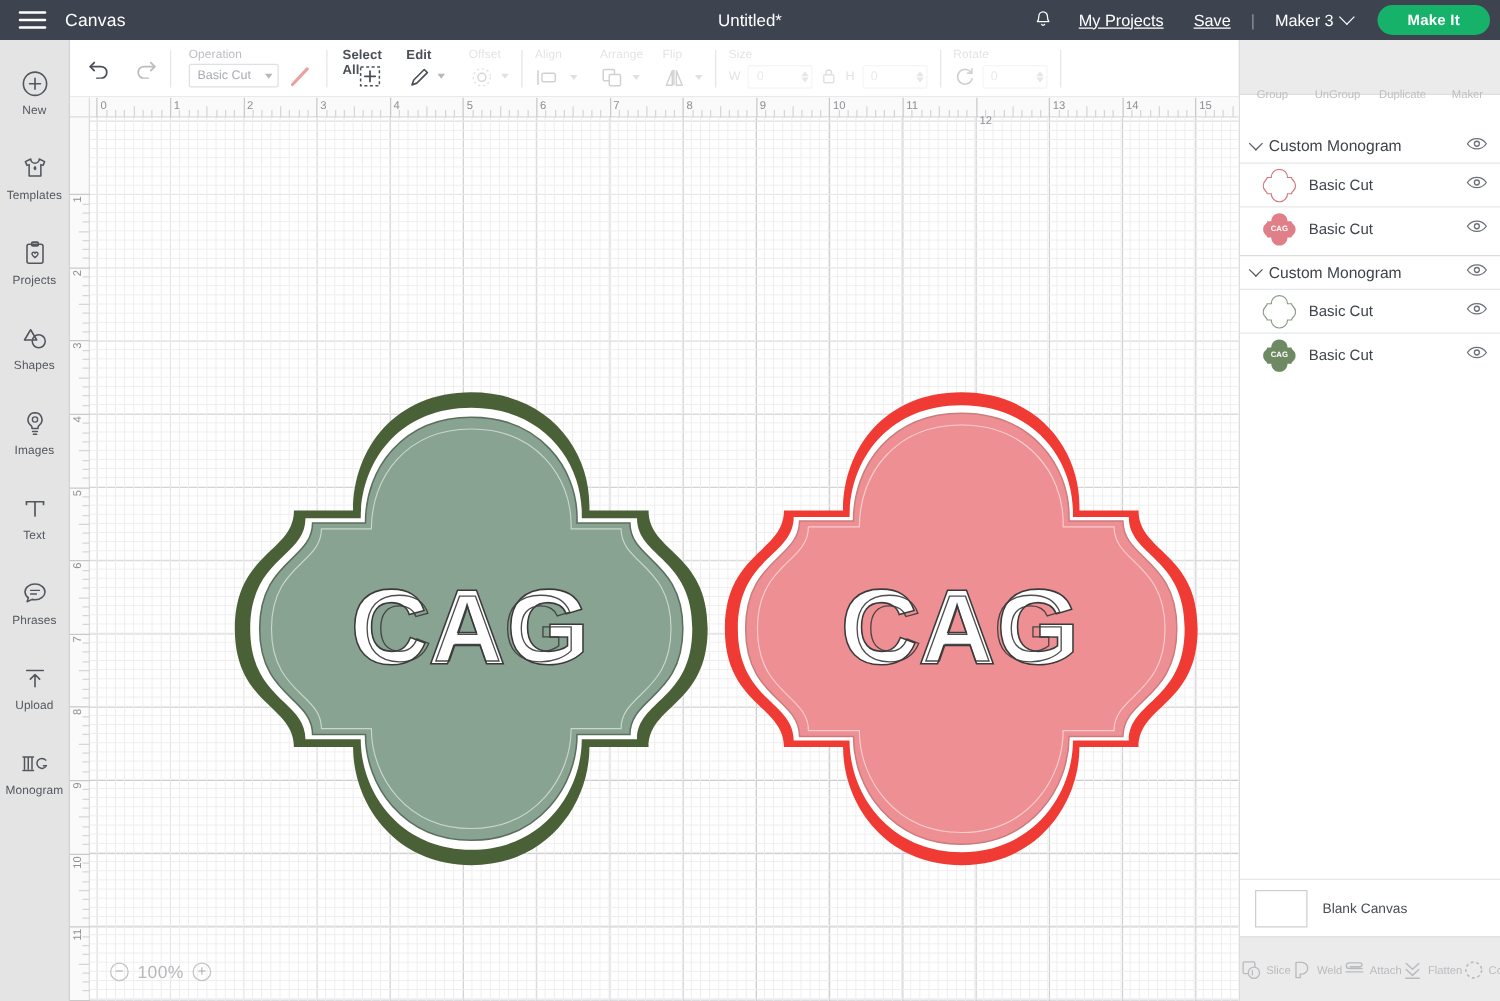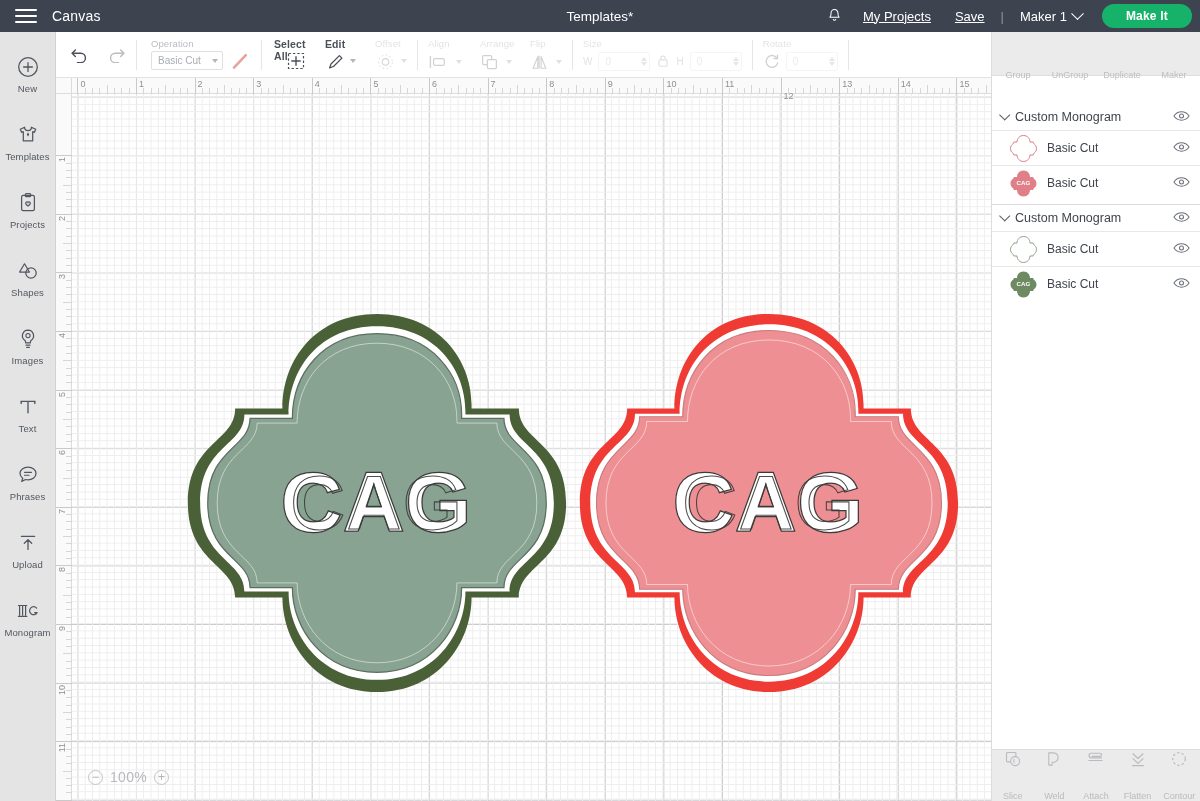--- a/index.html
+++ b/index.html
@@ -129,49 +129,49 @@
   .lname { font-size: 12px; color: #3f444c; flex: 1; }
   .eye { cursor: pointer; }
   .lgroup-sep { border-top: 1px solid #dcdcdc; }
   .blankcanvas { position: absolute; left: 0; right: 0; bottom: 52px; height: 46px;
     display: flex; align-items: center; gap: 12px; padding: 0 12px;
     border-top: 1px solid #e6e6e6; }
   .bc-swatch { width: 42px; height: 30px; background: #fff; border: 1px solid #cfcfcf; }
   .bc-label { font-size: 11px; color: #4a4f57; }
   .rbottom { position: absolute; left: 0; right: 0; bottom: 0; height: 52px;
     background: #ebebeb; border-top: 1px solid #dedede; display: flex; }
-  .rb-item { flex: 1; display: flex; flex-direction: column; align-items: center;
+  .rb-item { flex: 1; display: flex; flex-direction: row; align-items: center;
     justify-content: space-between; gap: 3px; color: #b9bbbf; cursor: pointer; }
   .rb-item .rl { font-size: 9px; }
 </style>
 </head>
 <body>
 
 <div id="app">
 
   <div class="header">
     <div class="hamburger">
       <span></span>
         <span></span>
         <span></span>
     </div>
     <div class="header-title">Canvas</div>
-    <div class="header-doc">Templates*</div>
+    <div class="header-doc">Untitled*</div>
     <div class="header-right">
       <div class="bell">
         <svg width="15" height="16" viewBox="0 0 16 17" fill="none">
           <path d="M8 1.6c-2.2 0-3.7 1.7-3.7 3.9 0 3.2-1.2 4.3-1.2 4.3h9.8s-1.2-1.1-1.2-4.3c0-2.2-1.5-3.9-3.7-3.9z" stroke="#fff" stroke-width="1.1" stroke-linejoin="round"></path>
           <path d="M6.7 12.2a1.4 1.4 0 0 0 2.6 0" stroke="#fff" stroke-width="1.1" stroke-linecap="round"></path>
         </svg>
       </div>
       <div class="hlink">My Projects</div>
       <div class="hlink">Save</div>
       <div class="hsep">|</div>
       <div class="machine">
-        <span>Maker 1</span>
+        <span>Maker 3</span>
         <span class="chev"></span>
       </div>
       <button class="makeit">Make It</button>
     </div>
   </div>
 
   <div class="sidebar">
 
     <div class="side-item">
       <svg width="24" height="24" viewBox="0 0 24 24" fill="none">
@@ -813,20 +813,24 @@
         <span class="lname">Basic Cut</span>
         <span class="eye">
           <svg width="17" height="12" viewBox="0 0 18 12" fill="none">
             <path d="M1 6s3-4.4 8-4.4S17 6 17 6s-3 4.4-8 4.4S1 6 1 6z" stroke="#6c7079" stroke-width="1.1"></path>
             <circle cx="9" cy="6" r="2.1" stroke="#6c7079" stroke-width="1.1"></circle>
           </svg>
         </span>
       </div>
     </div>
 
+    <div class="blankcanvas">
+      <div class="bc-swatch"></div>
+      <div class="bc-label">Blank Canvas</div>
+    </div>
 
     <div class="rbottom">
       <div class="rb-item">
         <svg width="18" height="18" viewBox="0 0 20 20" fill="none">
           <rect x="2.8" y="2.8" width="10.4" height="10.4" rx="1" stroke="#b9bbbf" stroke-width="1.2"></rect>
           <circle cx="12.4" cy="12.4" r="5" stroke="#b9bbbf" stroke-width="1.2" fill="#ebebeb"></circle>
           <path d="M11 10.4v4" stroke="#b9bbbf" stroke-width="1.1" stroke-linecap="round"></path>
         </svg>
         <div class="rl">Slice</div>
       </div>

